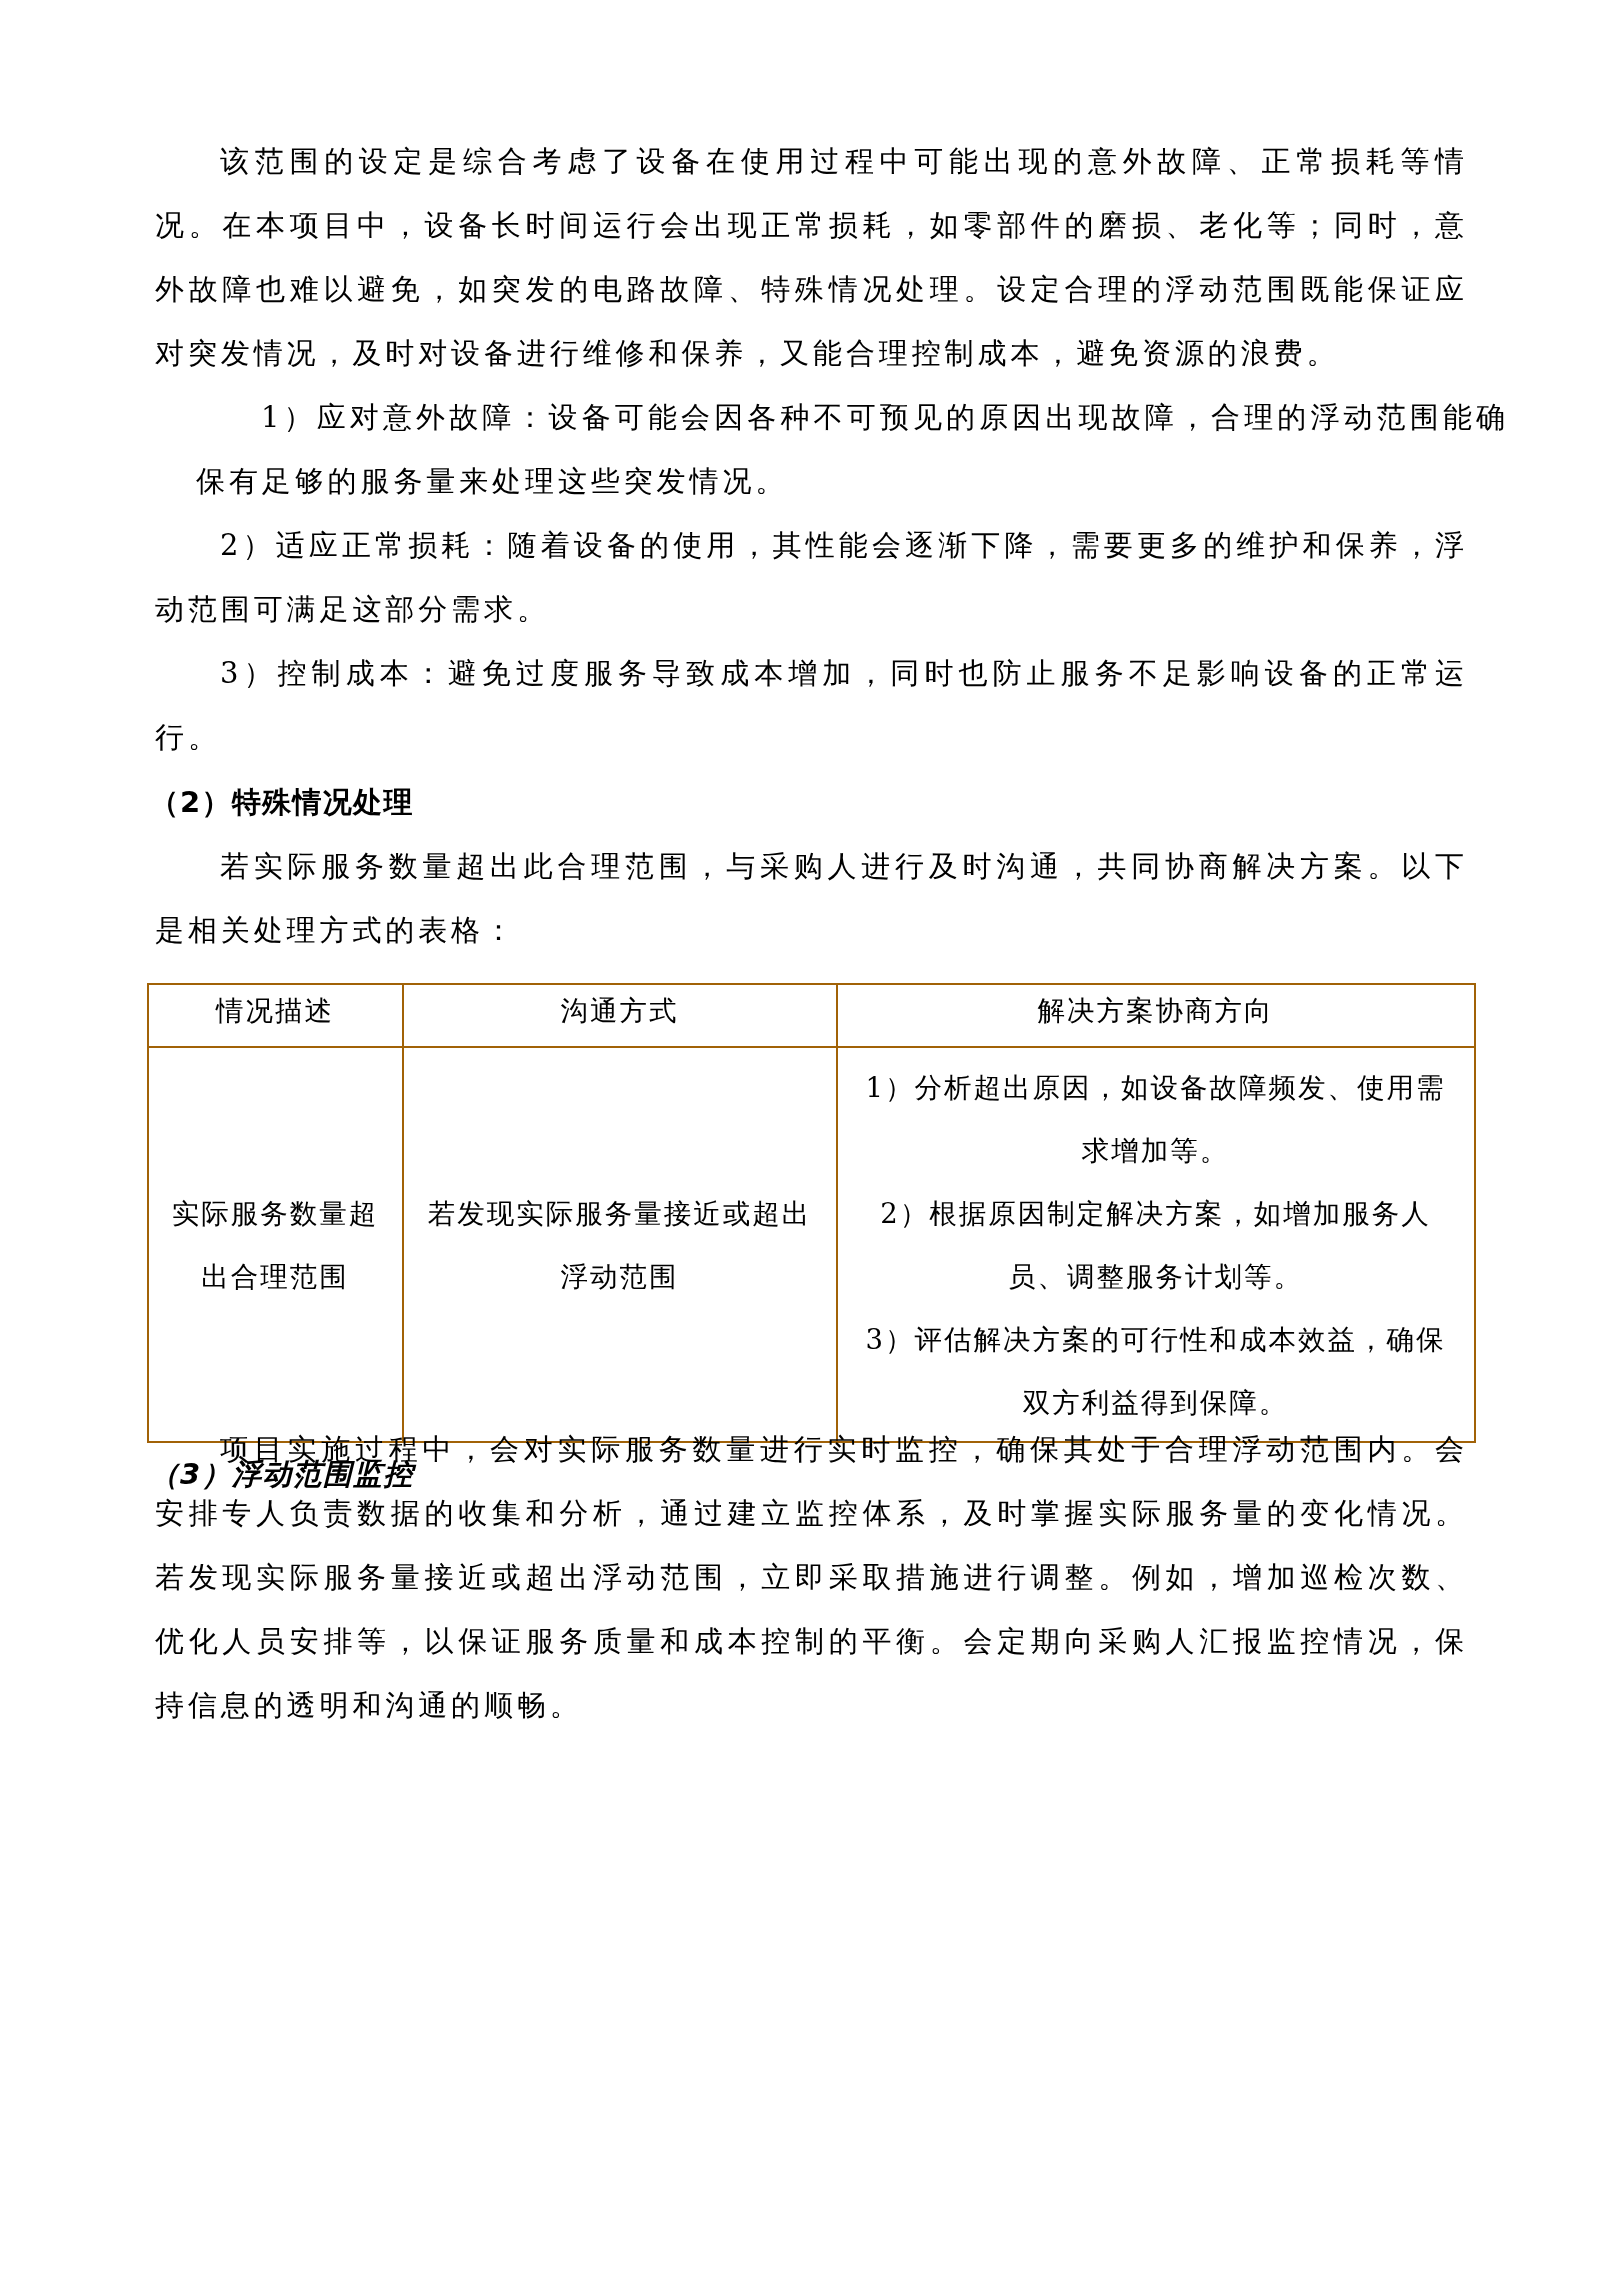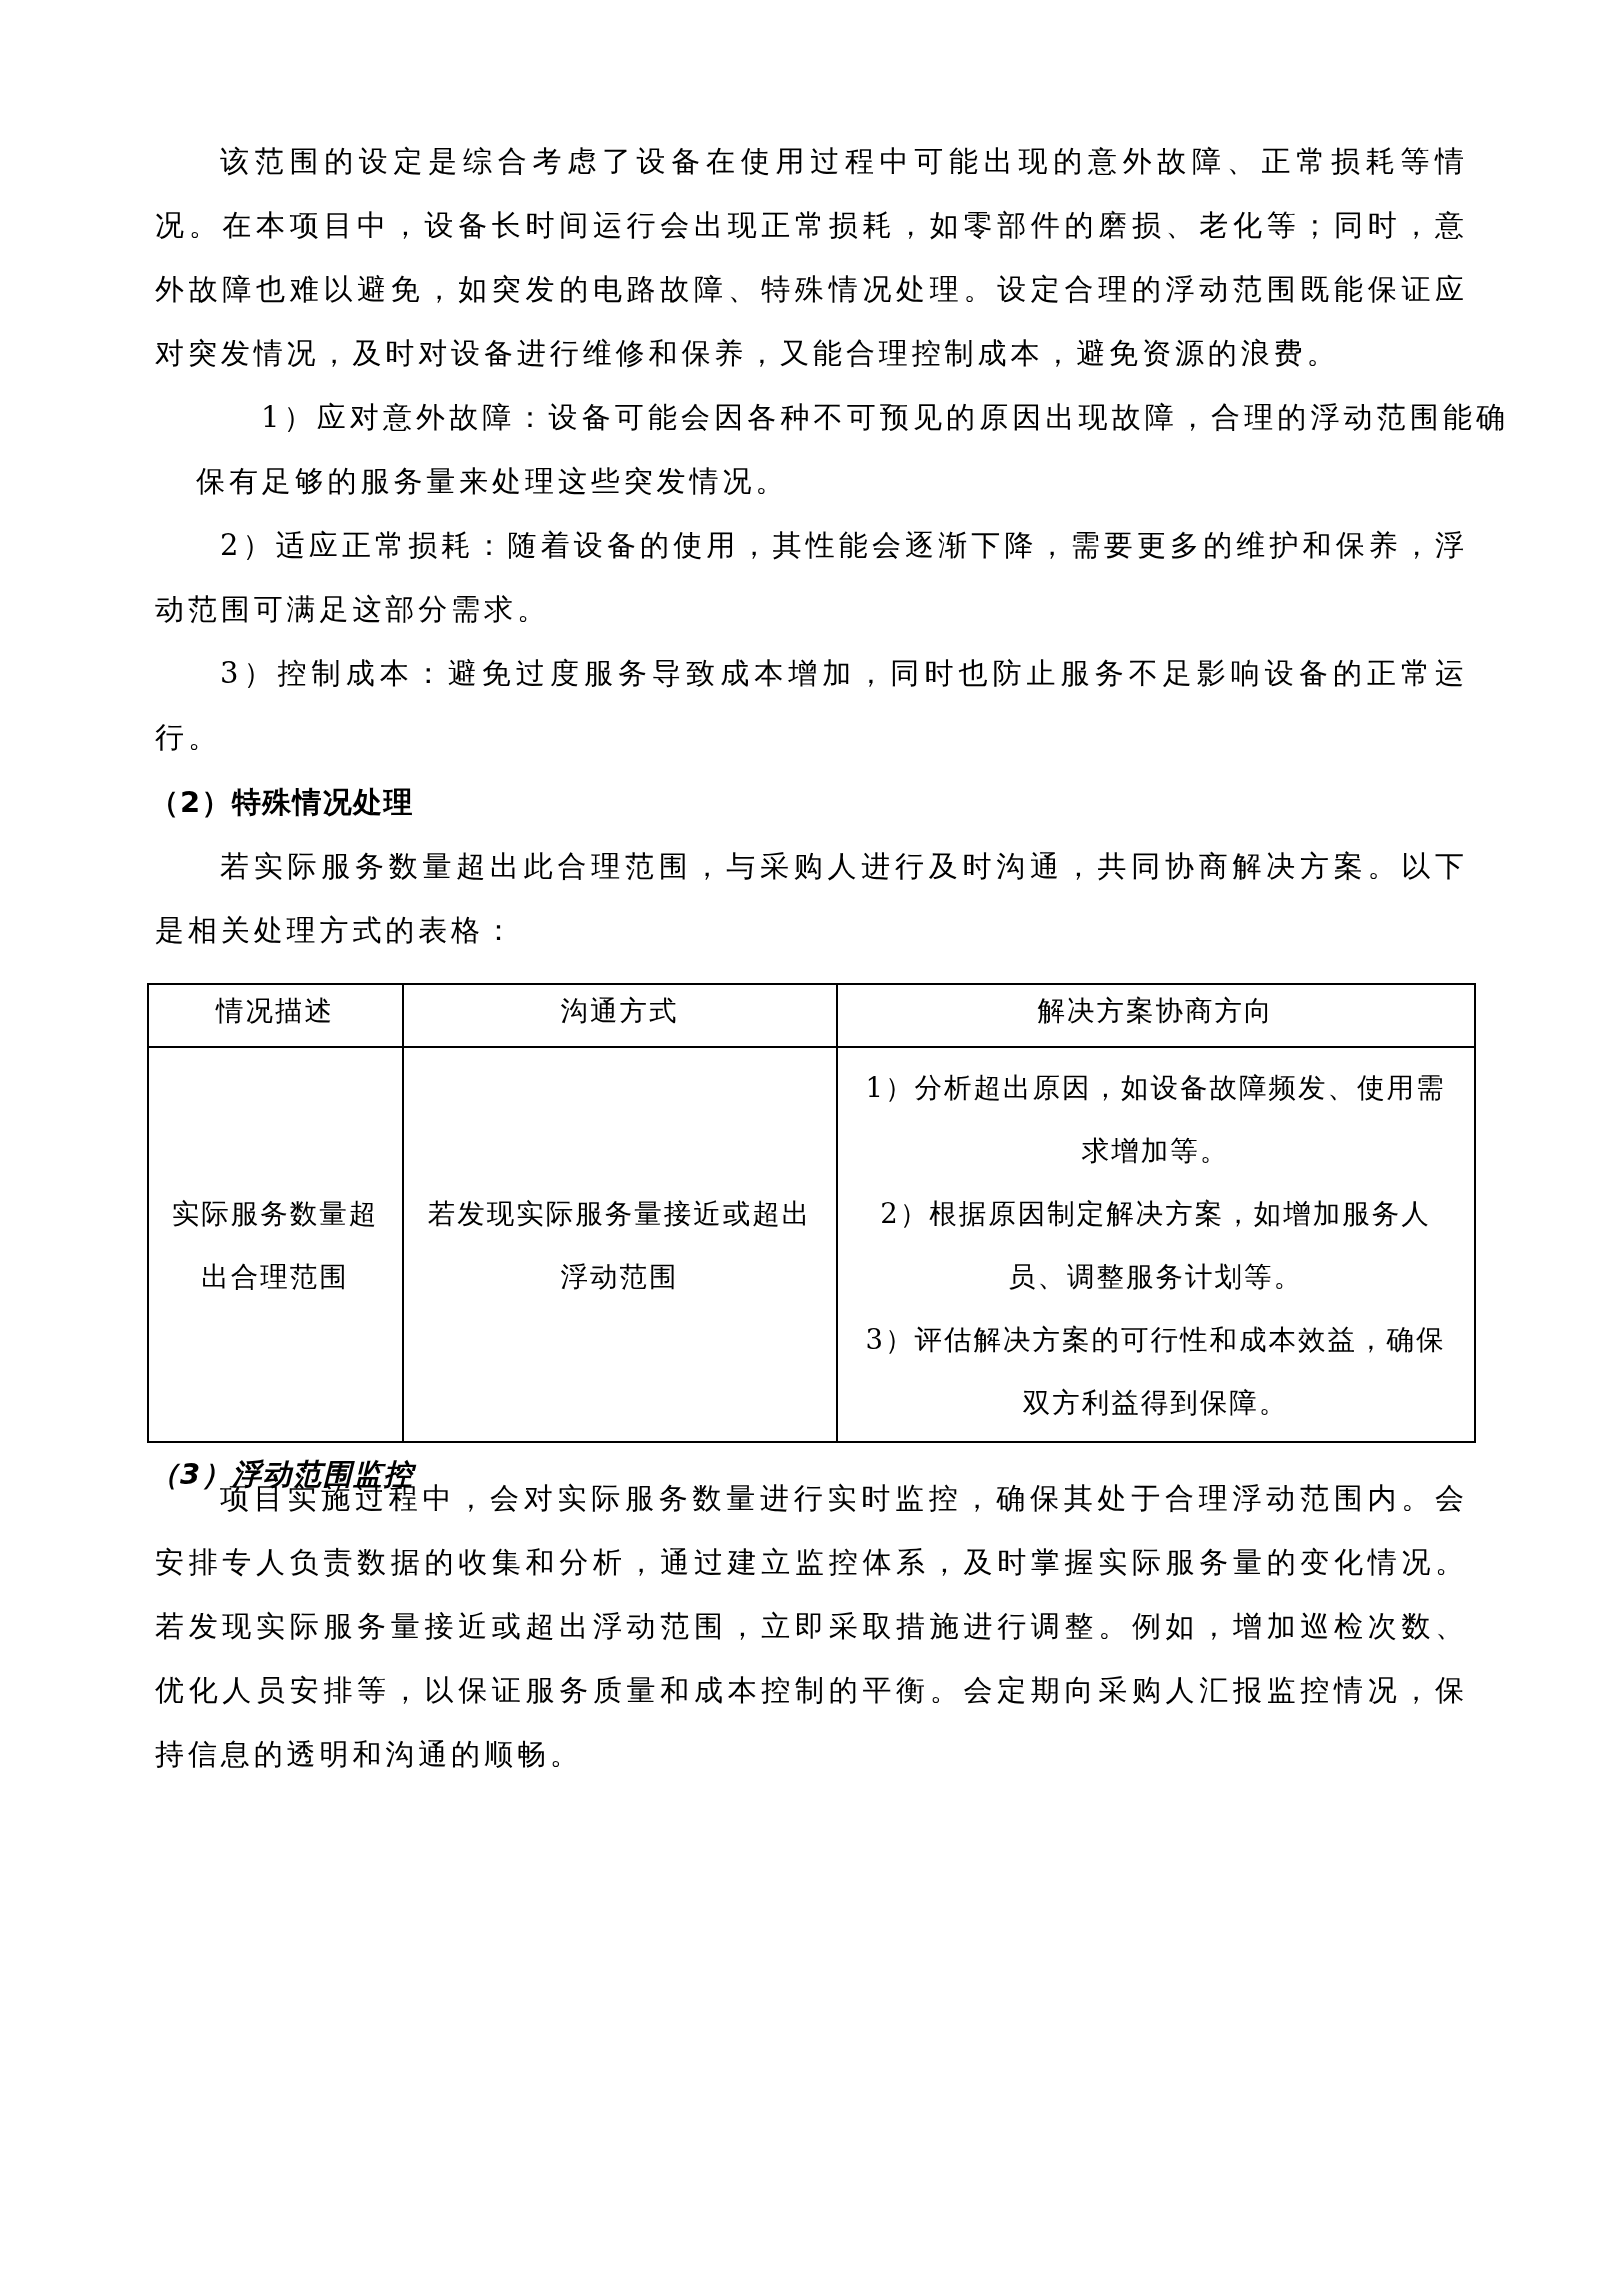--- a/index.html
+++ b/index.html
@@ -46,21 +46,21 @@
     }
     table.doc-table {
       position: absolute;
       left: -8.5px;
       top: 983px;
       width: 1327px;
       border-collapse: collapse;
       table-layout: fixed;
     }
     table.doc-table td, table.doc-table th {
-      border: 2px solid #000000;
+      border: 2px solid #a16207;
       font-size: 27.5px;
       font-weight: normal;
       text-align: center;
       vertical-align: middle;
       padding: 0 15.7px;
       letter-spacing: 2px;
       word-break: break-all;
     }
     table.doc-table th {
       height: 61px;
@@ -117,16 +117,16 @@
           <span class="sol-line">1）分析超出原因，如设备故障频发、使用需求增加等。</span>
           <span class="sol-line">2）根据原因制定解决方案，如增加服务人员、调整服务计划等。</span>
           <span class="sol-line">3）评估解决方案的可行性和成本效益，确保双方利益得到保障。</span>
         </td>
       </tr>
     </tbody>
   </table>
 
   <h2 class="heading" style="top:1442px;font-style:italic;">（3）浮动范围监控</h2>
 
-  <p class="para" style="top:1466px;">项目实施过程中，会对实际服务数量进行实时监控，确保其处于合理浮动范围内。会安排专人负责数据的收集和分析，通过建立监控体系，及时掌握实际服务量的变化情况。若发现实际服务量接近或超出浮动范围，立即采取措施进行调整。例如，增加巡检次数、优化人员安排等，以保证服务质量和成本控制的平衡。会定期向采购人汇报监控情况，保持信息的透明和沟通的顺畅。</p>
+  <p class="para" style="top:1417px;">项目实施过程中，会对实际服务数量进行实时监控，确保其处于合理浮动范围内。会安排专人负责数据的收集和分析，通过建立监控体系，及时掌握实际服务量的变化情况。若发现实际服务量接近或超出浮动范围，立即采取措施进行调整。例如，增加巡检次数、优化人员安排等，以保证服务质量和成本控制的平衡。会定期向采购人汇报监控情况，保持信息的透明和沟通的顺畅。</p>
 
 </div>
 
 
 </body></html>

